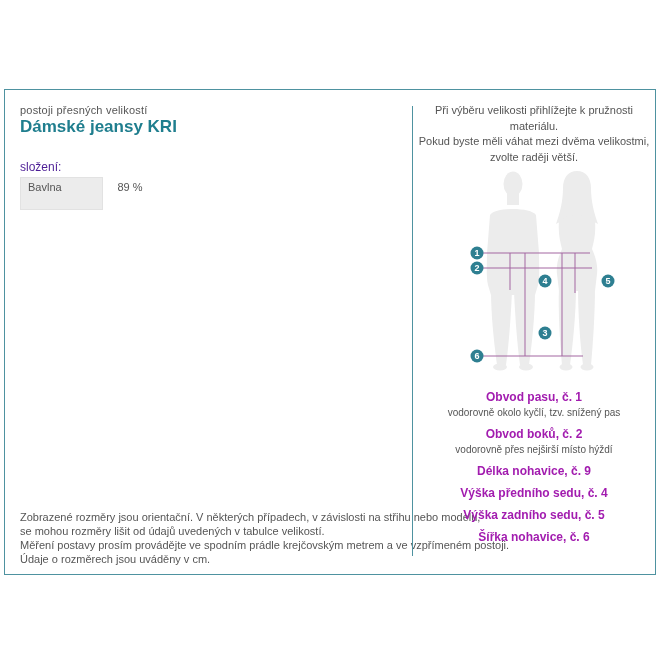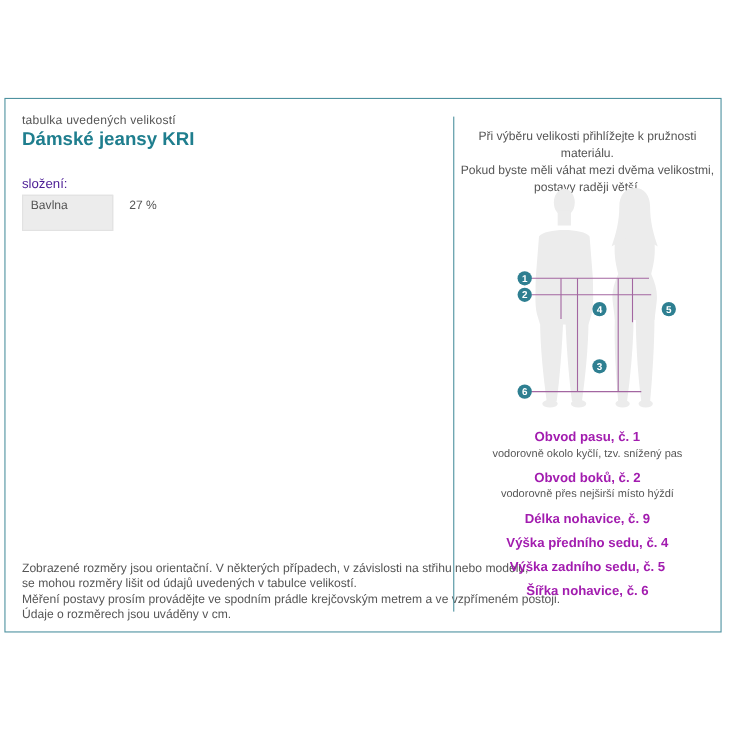--- a/index.html
+++ b/index.html
@@ -57,21 +57,21 @@
   .disclaimer {
     position: absolute; left: 15px; top: 420px; width: 388px;
     font-size: 11px; color: #555555; line-height: 14px;
   }
   .disclaimer div { white-space: nowrap; }
 
   
   .right-panel { position: absolute; left: 408px; top: 0; width: 242px; height: 100%; }
   .intro {
     position: absolute; left: 0; top: 13px; width: 242px;
-    text-align: center; font-size: 11px; color: #555555; line-height: 15.5px; margin-top: 14px;
+    text-align: center; font-size: 11px; color: #555555; line-height: 15.5px;
   }
   .figure-svg { position: absolute; left: 42px; top: 73px; width: 190px; height: 215px; }
 
   .measures { position: absolute; left: 0; top: 299px; width: 242px; text-align: center; }
   .measure { margin-bottom: 6px; }
   .measure-title { font-size: 12px; font-weight: bold; color: #a21caf; line-height: 16px; }
   .measure-desc { font-size: 10px; color: #555555; line-height: 15px; }
 
   
   .silhouette { fill: #ececec; stroke: none; }
@@ -83,42 +83,42 @@
     text-anchor: middle;
   }
 </style>
 </head>
 <body>
 
 <div class="page">
   <div class="panel-box">
 
     <div class="left-panel">
-      <div class="subtitle">tabulka uvedených velikostí</div>
+      <div class="subtitle">postoji přesných velikostí</div>
       <div class="product-title">Dámské jeansy KRI</div>
       <div class="comp-label">složení:</div>
       <div class="comp-row">
         <div class="comp-material">Bavlna</div>
-        <div class="comp-percent">27 %</div>
+        <div class="comp-percent">89 %</div>
       </div>
       <div class="disclaimer">
         <div>Zobrazené rozměry jsou orientační. V některých případech, v závislosti na střihu nebo modelu,</div>
         <div>se mohou rozměry lišit od údajů uvedených v tabulce velikostí.</div>
         <div>Měření postavy prosím provádějte ve spodním prádle krejčovským metrem a ve vzpřímeném postoji.</div>
         <div>Údaje o rozměrech jsou uváděny v cm.</div>
       </div>
     </div>
 
     <div class="divider"></div>
 
     <div class="right-panel">
       <div class="intro">
         <div>Při výběru velikosti přihlížejte k pružnosti materiálu.</div>
         <div>Pokud byste měli váhat mezi dvěma velikostmi,</div>
-        <div>postavy raději větší.</div>
+        <div>zvolte raději větší.</div>
       </div>
 
       <svg class="figure-svg" viewBox="0 0 190 215" aria-hidden="true">
 
         <g>
           <ellipse class="silhouette" cx="58" cy="21" rx="9.5" ry="12.5"></ellipse>
           <rect class="silhouette" x="52" y="28" width="12" height="14"></rect>
           <path class="silhouette" d="M 35 52 C 40 44, 76 44, 81 52 L 84 90 C 84 102, 85 113, 83 122 L 80 132 L 36 132 L 33 122 C 31 113, 32 102, 32 90 Z"></path>
           <path class="silhouette" d="M 36 128 L 57 128 C 56 152, 54 180, 51 202 L 42 202 C 39 180, 36 152, 36 128 Z"></path>
           <path class="silhouette" d="M 59 128 L 80 128 C 80 152, 77 180, 74 202 L 65 202 C 62 180, 60 152, 59 128 Z"></path>

